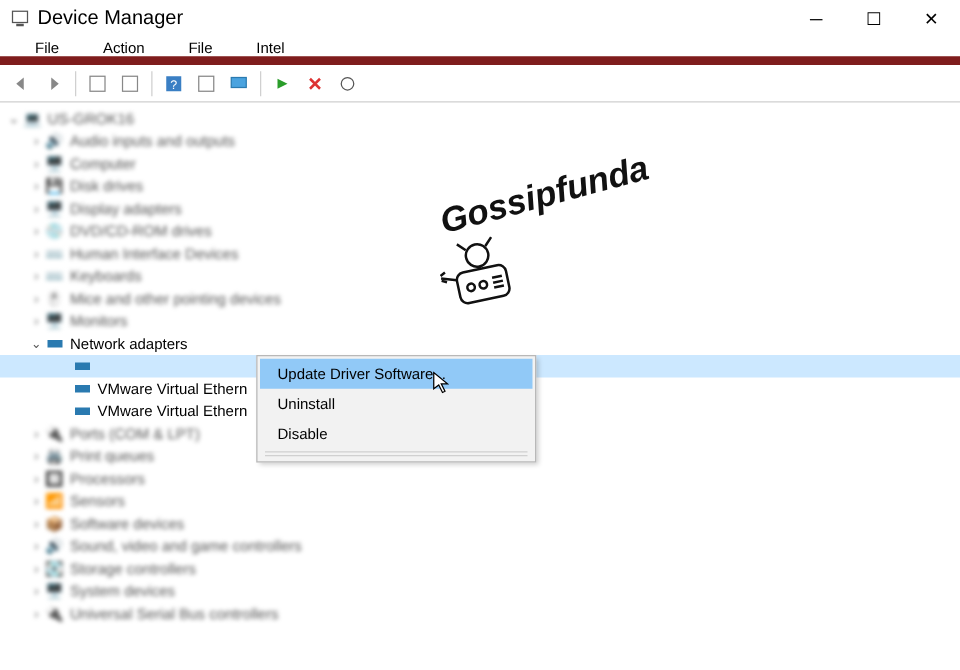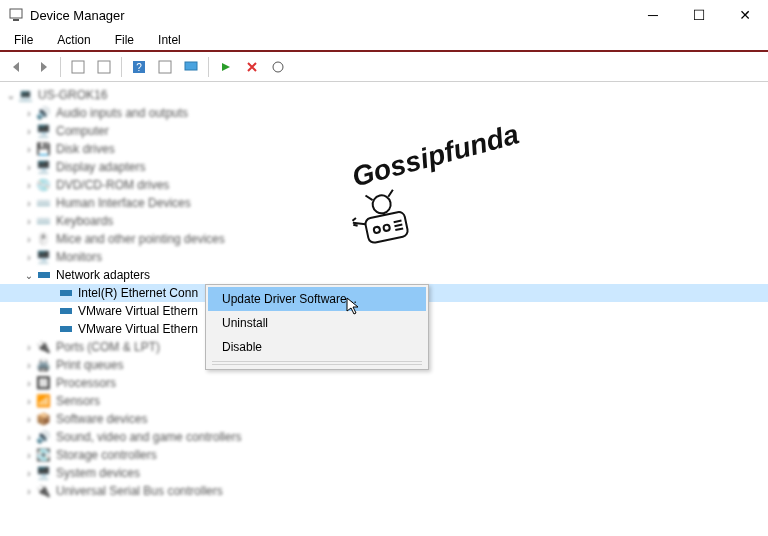--- a/index.html
+++ b/index.html
@@ -1,22 +1,22 @@
 <!DOCTYPE html>
 <html><head>
   <meta charset="utf-8">
   <style>
     * { margin: 0; padding: 0; box-sizing: border-box; font-family: "Segoe UI", Tahoma, sans-serif; }
     body { width: 768px; height: 536px; background: #fff; overflow: hidden; position: relative; }
     .titlebar { height: 30px; display: flex; align-items: center; padding: 0 0 0 8px; }
     .titlebar-icon { width: 16px; height: 16px; margin-right: 6px; }
-    .titlebar-text { font-size: 13px; flex: 1; }
+    .titlebar-text { font-size: 16px; flex: 1; }
     .winbtns { display: flex; }
     .winbtn { width: 46px; height: 30px; display: flex; align-items: center; justify-content: center; font-size: 14px; }
-    .menubar { height: 22px; display: flex; align-items: center; padding: 0 6px; gap: 8px; border-bottom: 2px solid #7f1d1d; }
+    .menubar { height: 22px; display: flex; align-items: center; padding: 0 20px; gap: 19px; border-bottom: 7px solid #7f1d1d; }
     .menuitem { padding: 2px 8px; font-size: 12px; }
     .toolbar { height: 30px; display: flex; align-items: center; padding: 0 6px; gap: 4px; border-bottom: 1px solid #d0d0d0; }
     .tbicon { width: 22px; height: 22px; display: flex; align-items: center; justify-content: center; }
     .tbsep { width: 1px; height: 20px; background: #d0d0d0; margin: 0 2px; }
     .tree { padding: 4px 0; font-size: 12px; position: relative; }
     .node { display: flex; align-items: center; height: 18px; white-space: nowrap; }
     .exp { width: 14px; text-align: center; font-size: 10px; color: #555; }
     .nicon { width: 16px; height: 14px; display: inline-flex; align-items: center; justify-content: center; margin-right: 4px; }
     .l0 { padding-left: 4px; }
     .l1 { padding-left: 22px; }
@@ -174,21 +174,20 @@
       </span>
       <span>Network adapters</span>
     </div>
   <div class="node l2 sel">
       <span class="exp"></span>
       <span class="nicon">
         <svg width="14" height="12">
           <rect x="1" y="3" width="12" height="6" fill="#2a7ab0"></rect>
         </svg>
       </span>
-      <span>Intel(R) Ethernet Conn</span>
     </div>
   <div class="node l2">
       <span class="exp"></span>
       <span class="nicon">
         <svg width="14" height="12">
           <rect x="1" y="3" width="12" height="6" fill="#2a7ab0"></rect>
         </svg>
       </span>
       <span>VMware Virtual Ethern</span>
     </div>

